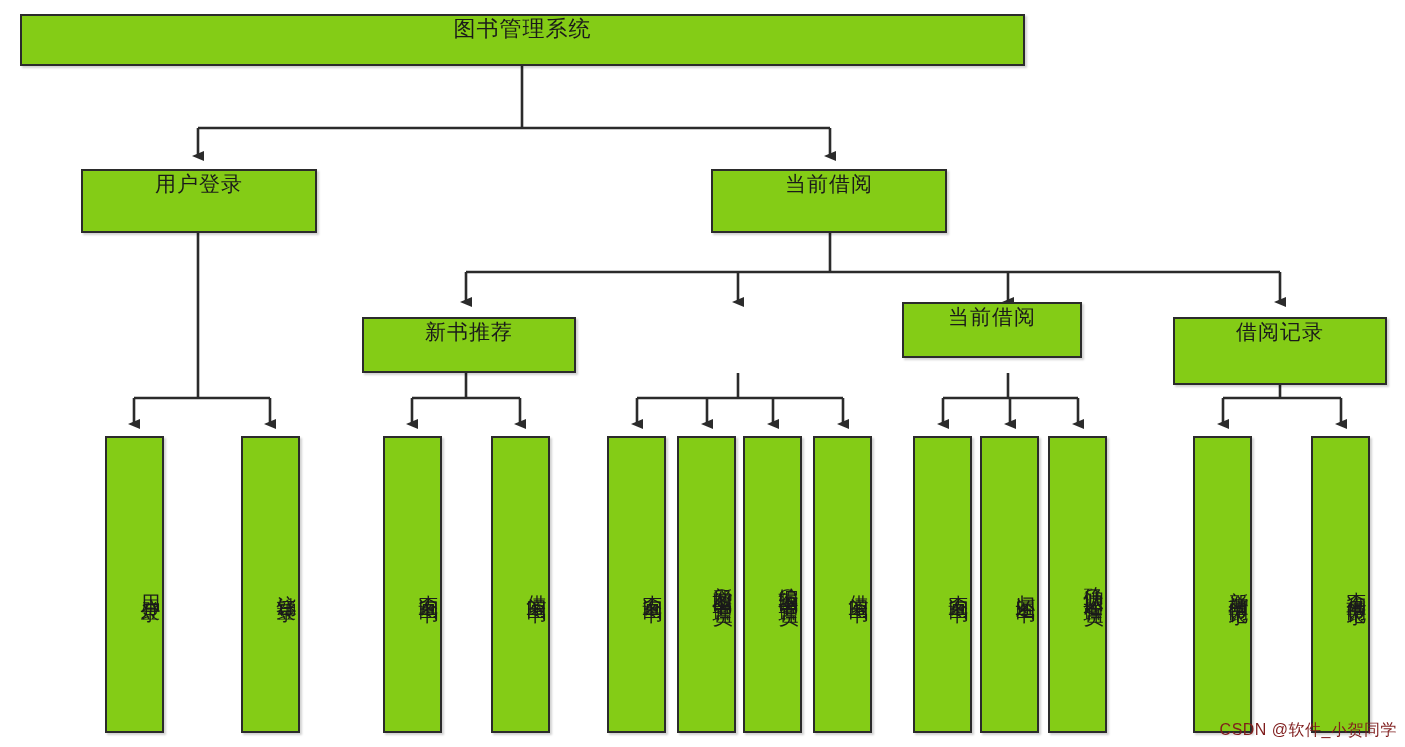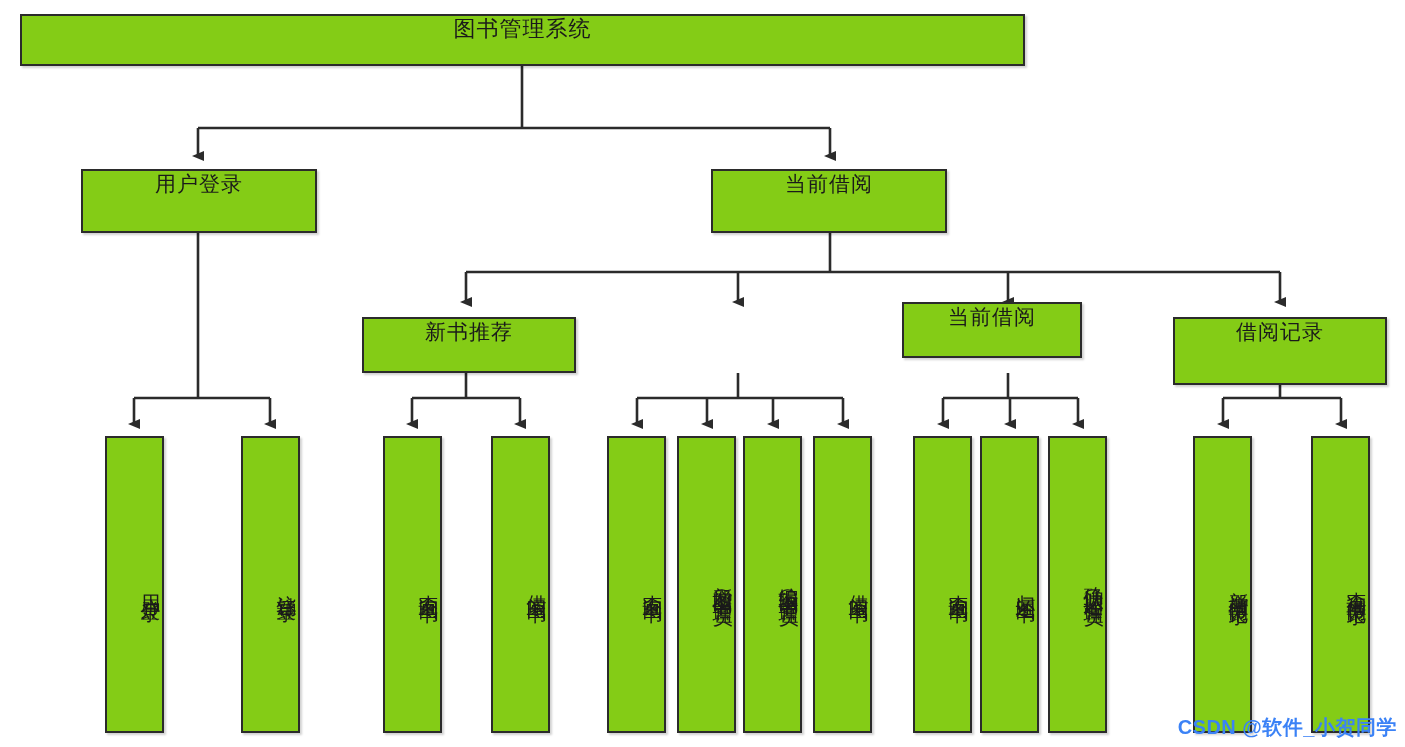--- a/index.html
+++ b/index.html
@@ -54,25 +54,24 @@
   }
   .node.vert .vlabel {
     writing-mode: vertical-rl;
     text-orientation: upright;
     white-space: nowrap;
   }
   .watermark {
     position: absolute;
     right: 8px;
     bottom: 6px;
-    font-size: 20px;
-    color: #3b82f6;
+    font-size: 16px;
+    color: #7f1d1d;
     letter-spacing: 0.5px;
     white-space: nowrap;
-    font-weight: bold;
   }
 </style>
 </head>
 <body>
 
 <div id="canvas">
 
   <svg id="wires" viewBox="0 0 1405 747">
     <defs>
       <marker id="arrow" markerWidth="12" markerHeight="12" refX="5" refY="6" orient="auto" markerUnits="userSpaceOnUse">

